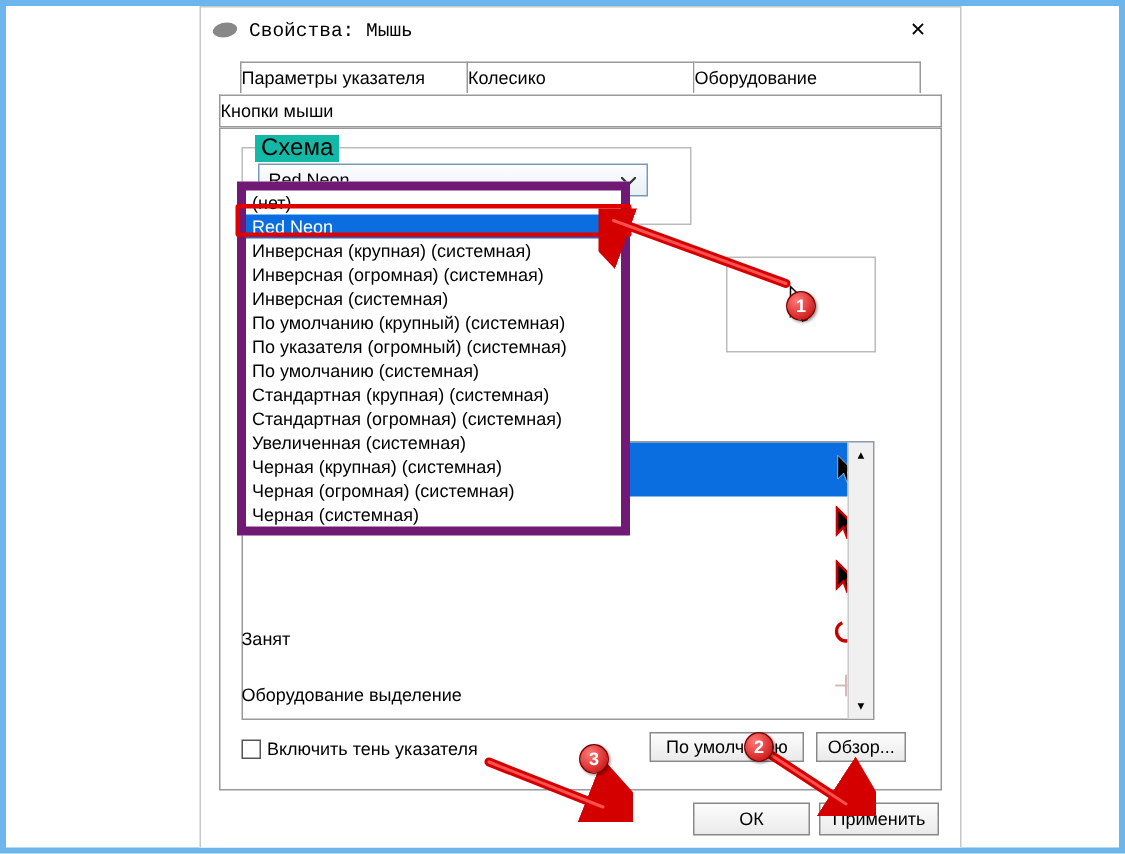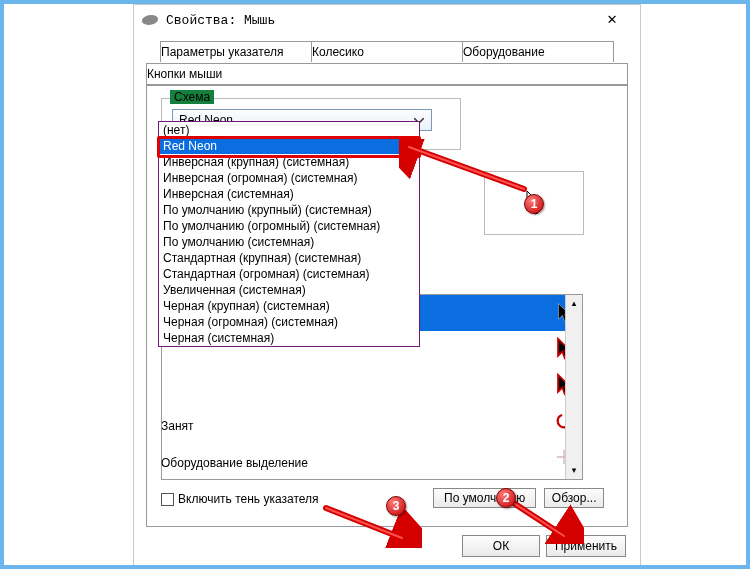--- a/index.html
+++ b/index.html
@@ -13,25 +13,25 @@
   .dlgbody { padding: 6px 12px 0 12px; }
   .tabs { position: relative; height: 44px; }
   .tabrow { display: flex; position: absolute; }
   .tabrow.row1 { top: 0; left: 14px; right: 14px; }
   .tabrow.row2 { top: 22px; left: 0; right: 0; flex-direction: column; }
   .tab { border: 1px solid #999; border-bottom: none; background: #fff; padding: 3px 0; font-size: 12px; min-width: 140px; flex: 1; }
   .tab.sep { border-left: none; }
   .tab.active { background: #fff; }
   .tabcontent { border: 1px solid #999; background: #fff; padding: 12px 14px 10px 14px; height: 442px; position: relative; }
   .group { border: 1px solid #bbb; padding: 10px 10px 12px 10px; position: relative; }
-  .group .legend { position: absolute; top: -9px; left: 8px; background: #15803d; padding: 0 4px; font-size: 12px; }
+  .group .legend { position: absolute; top: -9px; left: 8px; background: #14b8a6; padding: 0 4px; font-size: 16px; }
   .combo { position: relative; width: 260px; height: 22px; border: 1px solid #7a99b8; background: linear-gradient(#fdfdfd,#e8f0f8); display: flex; align-items: center; padding: 0 6px; font-size: 12px; }
   .combo .caret { position: absolute; right: 4px; top: 3px; width: 16px; height: 16px; display: flex; align-items: center; justify-content: center; }
   .combo .caret svg { display: block; }
-  .dropdown { position: absolute; left: 24px; top: 116px; width: 262px; border: 1px solid #701a75; background: #fff; z-index: 20; }
+  .dropdown { position: absolute; left: 24px; top: 116px; width: 262px; border: 6px solid #701a75; background: #fff; z-index: 20; }
   .dropdown .opt { padding: 1px 4px; font-size: 12px; white-space: nowrap; overflow: hidden; }
   .dropdown .opt.sel { background: #0a6ee0; color: #fff; }
   .redbox { position: absolute; left: 23px; top: 131px; width: 264px; height: 22px; border: 3px solid #e00000; z-index: 30; pointer-events: none; border-radius: 2px; }
   .preview-cursor { position: absolute; left: 337px; top: 85px; width: 100px; height: 64px; border: 1px solid #bbb; background: #fff; display: flex; align-items: center; justify-content: center; }
   .preview-cursor svg { width: 20px; height: 28px; }
   .schemebuttons { margin-top: 6px; display: flex; gap: 8px; }
   .labelrow { position: absolute; font-size: 12px; }
   .labelrow.n { left: 14px; top: 190px; }
   .cursorlist { position: absolute; left: 14px; top: 208px; width: 422px; height: 186px; border: 1px solid #999; background: #fff; }
   .cursorlist .row { height: 36px; display: flex; align-items: center; padding: 0 6px; gap: 8px; }
@@ -162,21 +162,21 @@
       </div>
     </div>
 
     <div class="dropdown">
       <div class="opt">(нет)</div>
       <div class="opt sel">Red Neon</div>
       <div class="opt">Инверсная (крупная) (системная)</div>
       <div class="opt">Инверсная (огромная) (системная)</div>
       <div class="opt">Инверсная (системная)</div>
       <div class="opt">По умолчанию (крупный) (системная)</div>
-      <div class="opt">По умолчанию (огромный) (системная)</div>
+      <div class="opt">По указателя (огромный) (системная)</div>
       <div class="opt">По умолчанию (системная)</div>
       <div class="opt">Стандартная (крупная) (системная)</div>
       <div class="opt">Стандартная (огромная) (системная)</div>
       <div class="opt">Увеличенная (системная)</div>
       <div class="opt">Черная (крупная) (системная)</div>
       <div class="opt">Черная (огромная) (системная)</div>
       <div class="opt">Черная (системная)</div>
     </div>
     <div class="redbox"></div>
 

